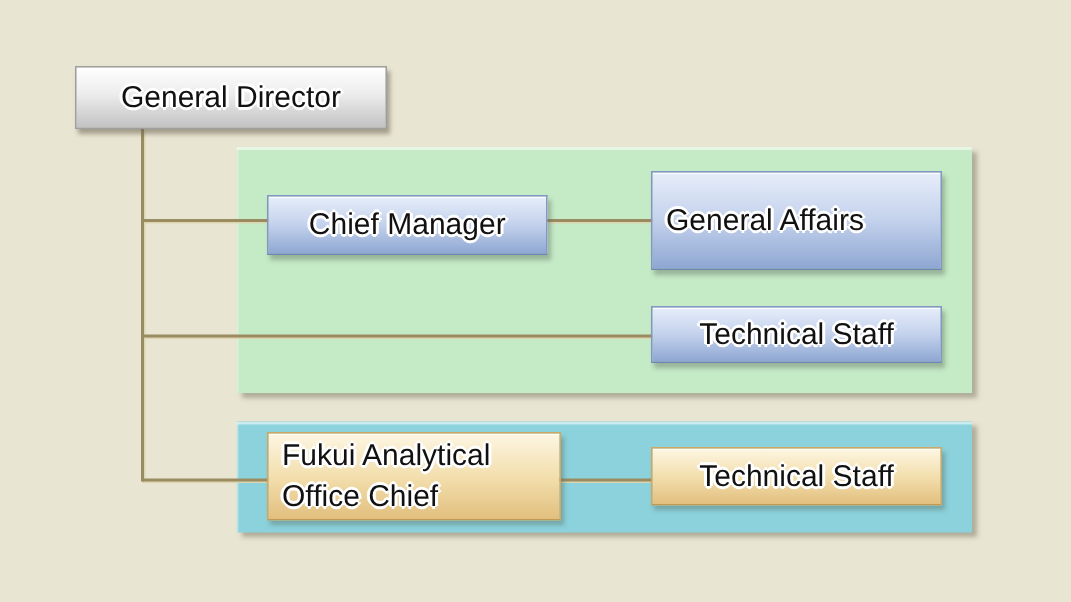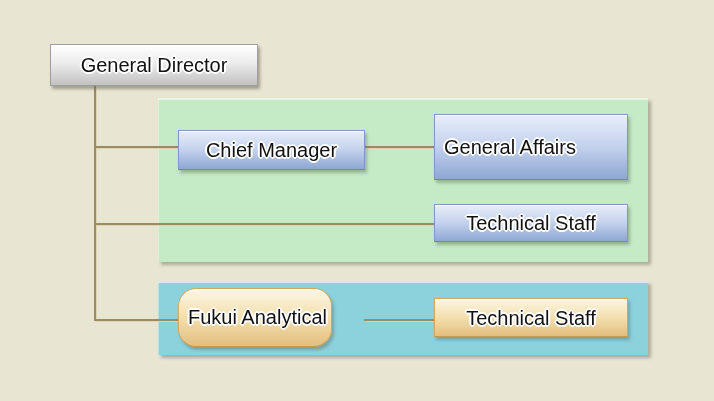--- a/index.html
+++ b/index.html
@@ -72,21 +72,22 @@
   </div>
 
   <div class="node blue leftpad" style="left:434px;top:114px;width:194px;height:66px;line-height:29px;gap:28px;">
     <span>General Affairs</span>
   </div>
 
   <div class="node blue center" style="left:434px;top:204px;width:194px;height:38px;">
     <span>Technical Staff</span>
   </div>
 
-  <div class="node tan leftpad" style="left:178px;top:288px;width:154px;height:59px;line-height:27px;border-radius:18px;">
+  <div class="node tan leftpad" style="left:178px;top:288px;width:196px;height:59px;line-height:27px;">
     <span>Fukui Analytical</span>
+    <span>Office Chief</span>
   </div>
 
   <div class="node tan center" style="left:434px;top:298px;width:194px;height:39px;">
     <span>Technical Staff</span>
   </div>
 
 </div>
 
 </body></html>

